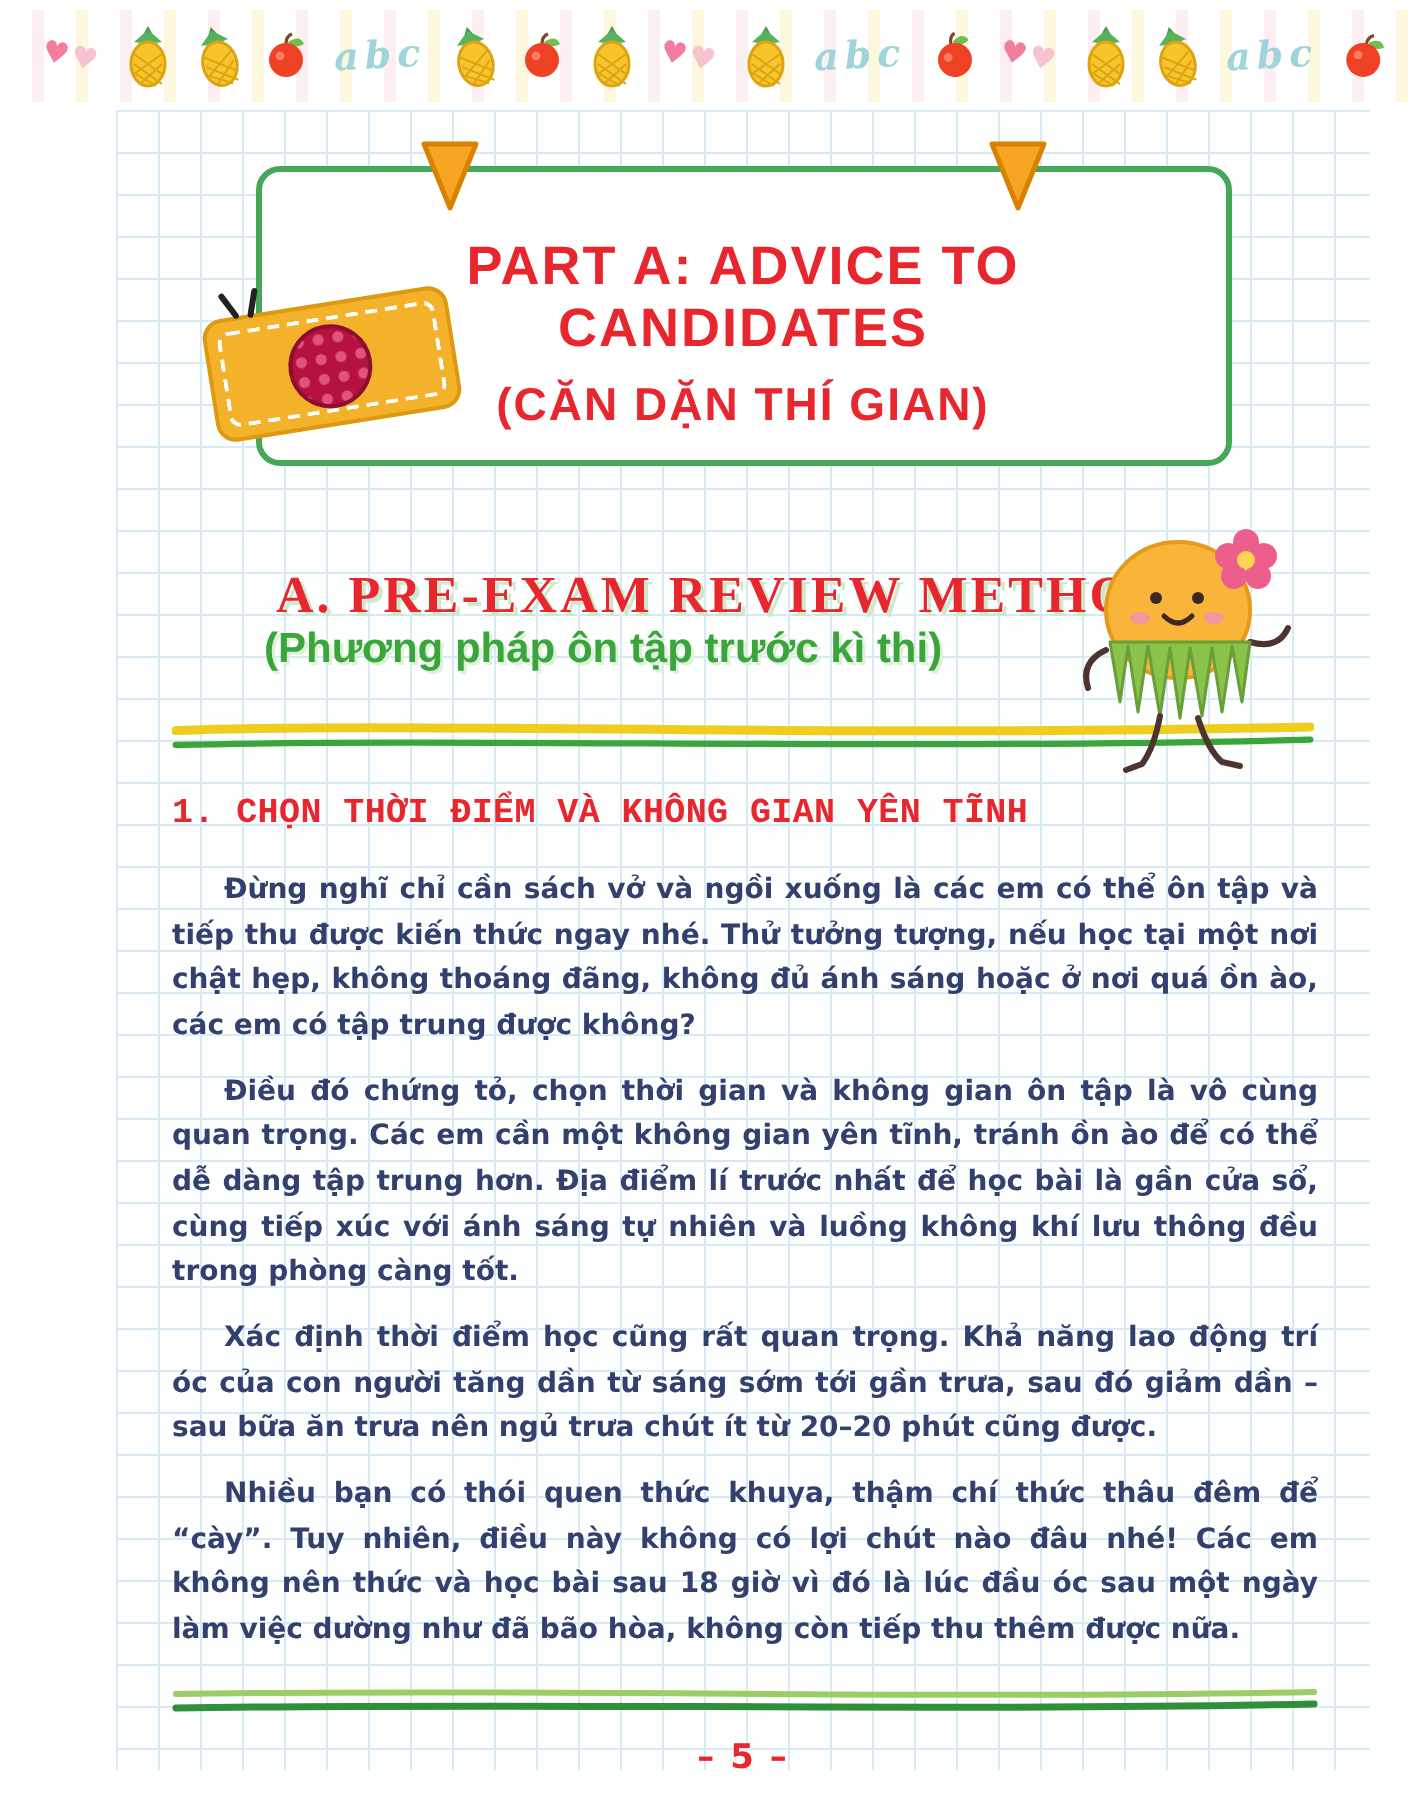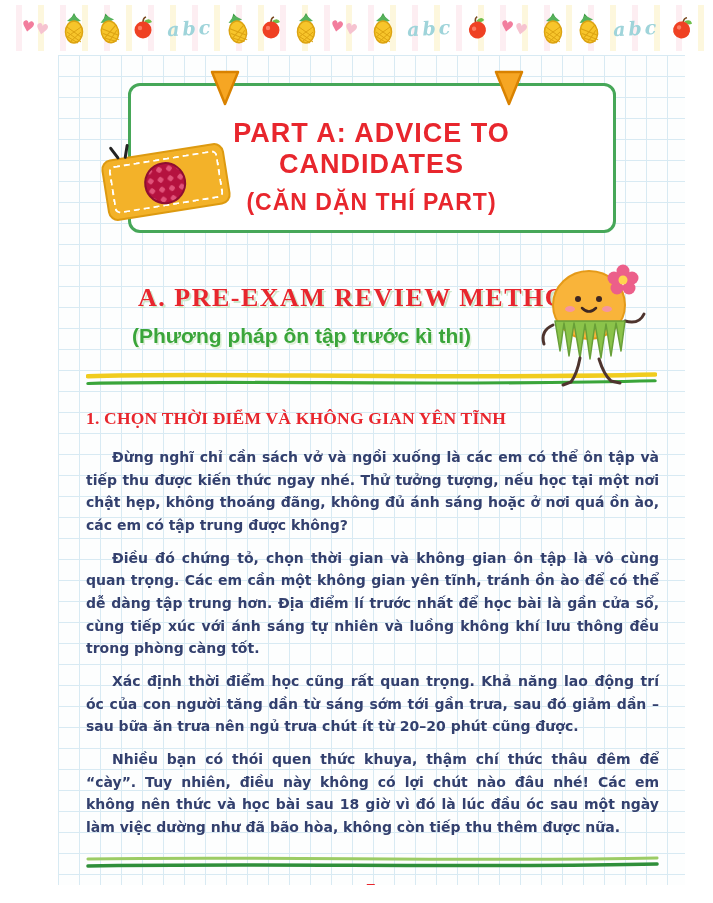--- a/index.html
+++ b/index.html
@@ -118,38 +118,37 @@
   .heading-a {
     color: #e8262d;
     font-family: Liberation Serif, serif;
     font-weight: bold;
     font-size: 26px;
     letter-spacing: 1.5px;
     text-shadow: 2px 2px 0 #cde8cd;
     padding-left: 36px;
   }
   .subheading-a {
-    margin-top: 11px;
     padding-left: 30px;
     color: #3aa53a;
     font-family: "Liberation Sans", sans-serif;
     font-weight: bold;
     font-size: 21px;
     text-shadow: 1.5px 1.5px 0 #dff0d9;
   }
 
   .mango { position: absolute; right: 34px; top: 208px; line-height: 0; }
 
   .divider { display: block; margin: 22px 28px 0; width: calc(100% - 56px); height: 18px; }
   .bottom-divider { display: block; margin: 16px 26px 0 28px; width: calc(100% - 54px); height: 14px; }
 
   .section1-title {
     margin: 20px 0 17px 28px;
     color: #e8262d;
-    font-family: Liberation Serif, serif;
+    font-family: Liberation Mono, monospace;
     font-weight: bold;
     font-size: 17.5px;
     letter-spacing: 0.2px;
   }
 
   .body-text p {
     margin: 10px 26px 0 28px;
     color: #33406e;
     font-size: 14px;
     font-weight: 600;
@@ -276,21 +275,21 @@
 <div class="notebook">
 
   <div class="title-box">
     <svg class="pennant left" viewBox="0 0 32 38">
       <path d="M3 3 L29 3 L16 35 Z" fill="#f6a623" stroke="#d98200" stroke-width="2.5" stroke-linejoin="round"></path>
     </svg>
     <svg class="pennant right" viewBox="0 0 32 38">
       <path d="M3 3 L29 3 L16 35 Z" fill="#f6a623" stroke="#d98200" stroke-width="2.5" stroke-linejoin="round"></path>
     </svg>
     <div class="title-line1">PART A: ADVICE TO CANDIDATES</div>
-    <div class="title-line2">(CĂN DẶN THÍ PART)</div>
+    <div class="title-line2">(CĂN DẶN THÍ GIAN)</div>
   </div>
 
   <div class="ticket">
     <span class="antenna a1"></span>
     <span class="antenna a2"></span>
     <div class="berry"></div>
   </div>
 
   <div class="section-a">
     <div class="heading-a">A. PRE-EXAM REVIEW METHODS</div>

